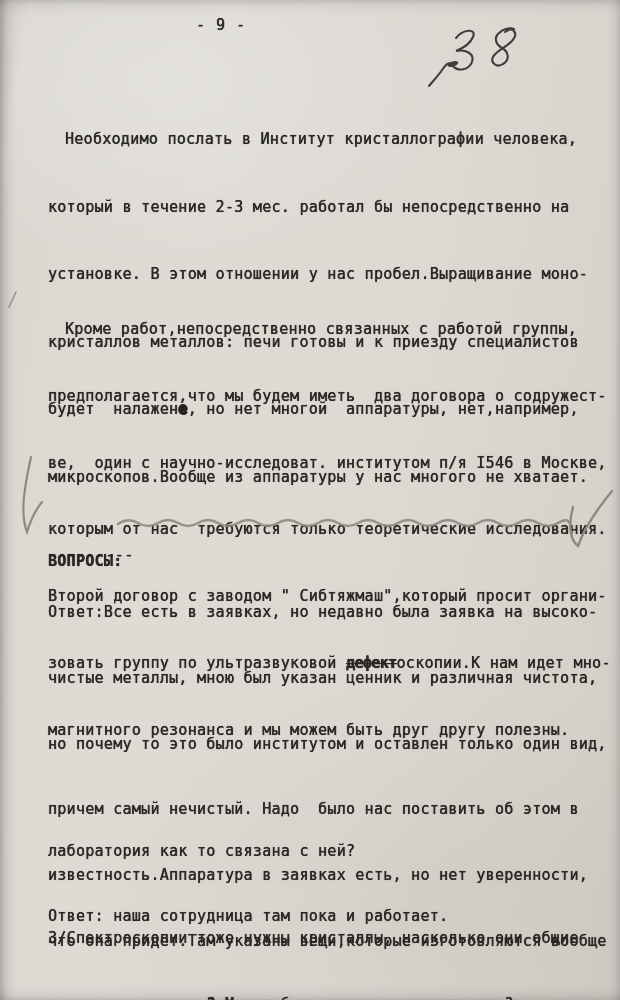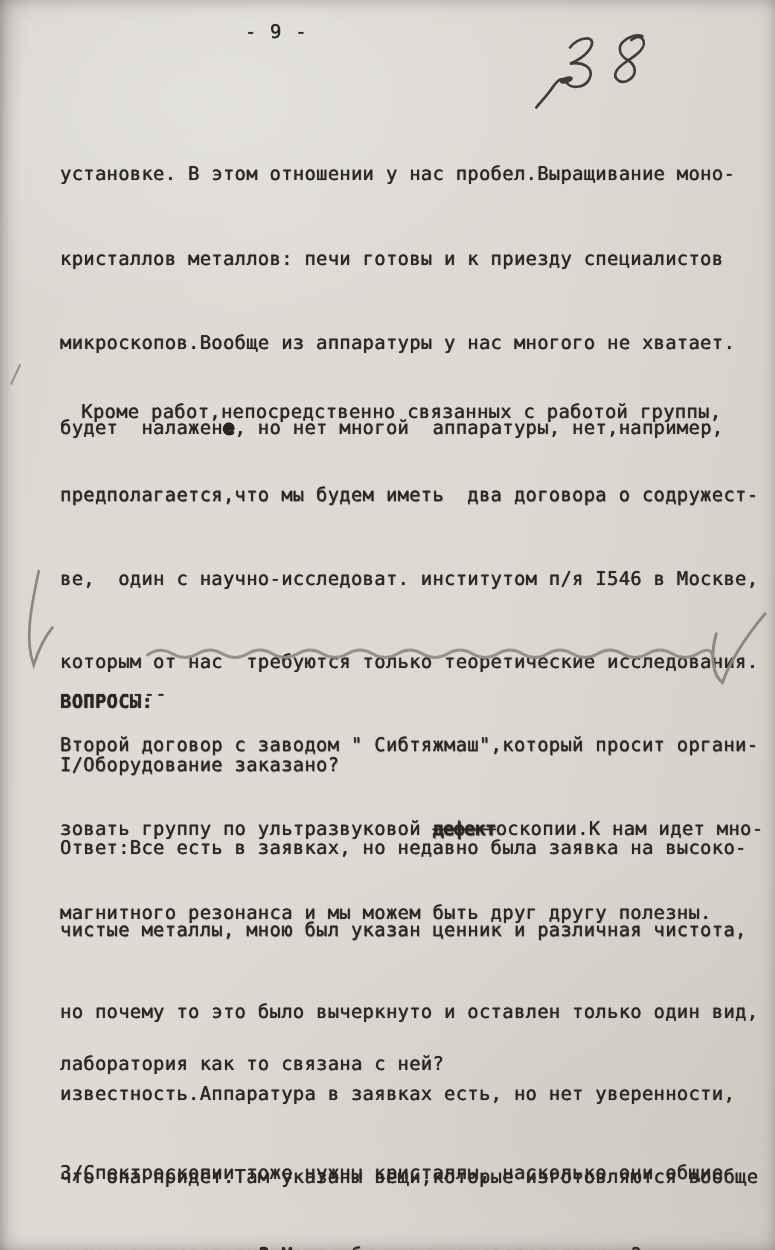--- a/index.html
+++ b/index.html
@@ -55,51 +55,54 @@
   .marks{position:absolute;inset:0;pointer-events:none;}
 </style>
 </head>
 <body>
 
 <div class="page">
 
   <div class="tw page-number">- 9 -</div>
 
   <div class="block p1 tw">
+    <div class="line indent">Необходимо послать в Институт кристаллографии человека,</div>
+    <div class="line">который в течение 2-3 мес. работал бы непосредственно на</div>
     <div class="line">установке. В этом отношении у нас пробел.Выращивание моно-</div>
     <div class="line">кристаллов металлов: печи готовы и к приезду специалистов</div>
+    <div class="line"><span>будет  налажен</span><span class="blot">е</span><span>, но нет многой  аппаратуры, нет,например,</span></div>
     <div class="line">микроскопов.Вообще из аппаратуры у нас многого не хватает.</div>
-    <div class="line"><span>будет  налажен</span><span class="blot">е</span><span>, но нет многой  аппаратуры, нет,например,</span></div>
   </div>
 
   <div class="block p2 tw">
     <div class="line indent">Кроме работ,непосредственно связанных с работой группы,</div>
     <div class="line">предполагается,что мы будем иметь  два договора о содружест-</div>
     <div class="line">ве,  один с научно-исследоват. институтом п/я I546 в Москве,</div>
     <div class="line">которым от нас  требуются только теоретические исследования.</div>
     <div class="line">Второй договор с заводом " Сибтяжмаш",который просит органи-</div>
     <div class="line"><span>зовать группу по ультразвуковой </span><span class="struck">дефект</span><span>оскопии.К нам идет мно-</span></div>
     <div class="line">магнитного резонанса и мы можем быть друг другу полезны.</div>
   </div>
 
   <div class="block q-header tw">ВОПРОСЫ:</div>
   <div class="block q-underline tw">---------</div>
 
   <div class="block qa1 tw">
-    <div class="line">I/Оборудование заказано?</div>
     <div class="line">Ответ:Все есть в заявках, но недавно была заявка на высоко-</div>
     <div class="line">чистые металлы, мною был указан ценник и различная чистота,</div>
-    <div class="line">но почему то это было вычеркнуто и оставлен только один вид,</div>
+    <div class="line">но почему то это было институтом и оставлен только один вид,</div>
+    <div class="line">причем самый нечистый. Надо  было нас поставить об этом в</div>
     <div class="line">известность.Аппаратура в заявках есть, но нет уверенности,</div>
     <div class="line">что она придет.Там указаны вещи,которые изготовляются вообще</div>
     
   </div>
 
   <div class="block qa2 tw">
     <div class="line">лаборатория как то связана с ней?</div>
+    <div class="line">Ответ: наша сотрудница там пока и работает.</div>
   </div>
 
   <div class="block qa3 tw">
     <div class="line">3/Спектроскопии тоже нужны кристаллы, насколько они общие</div>
     <div class="line"><span>и как это сделать</span><span class="overbold">?</span><span> Может быть нужно сосредоточить?</span></div>
     
   </div>
 
   <svg class="marks" width="620" height="1000" viewBox="0 0 620 1000">
 

